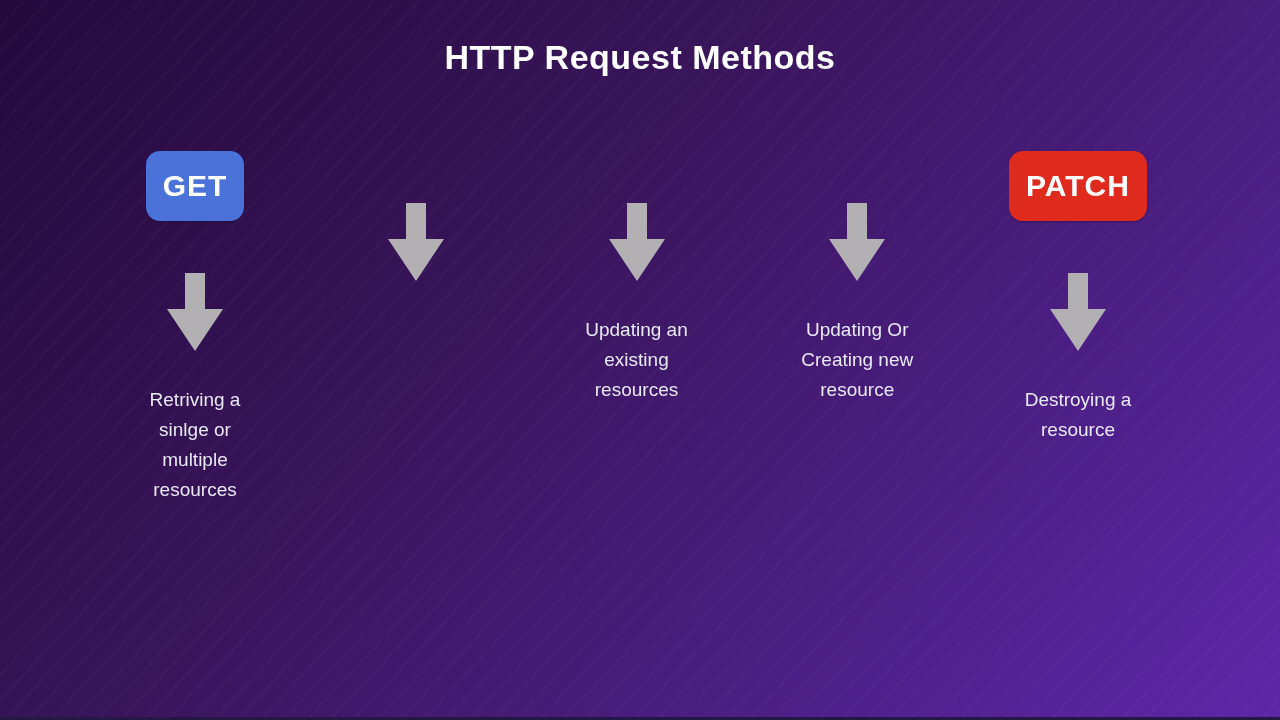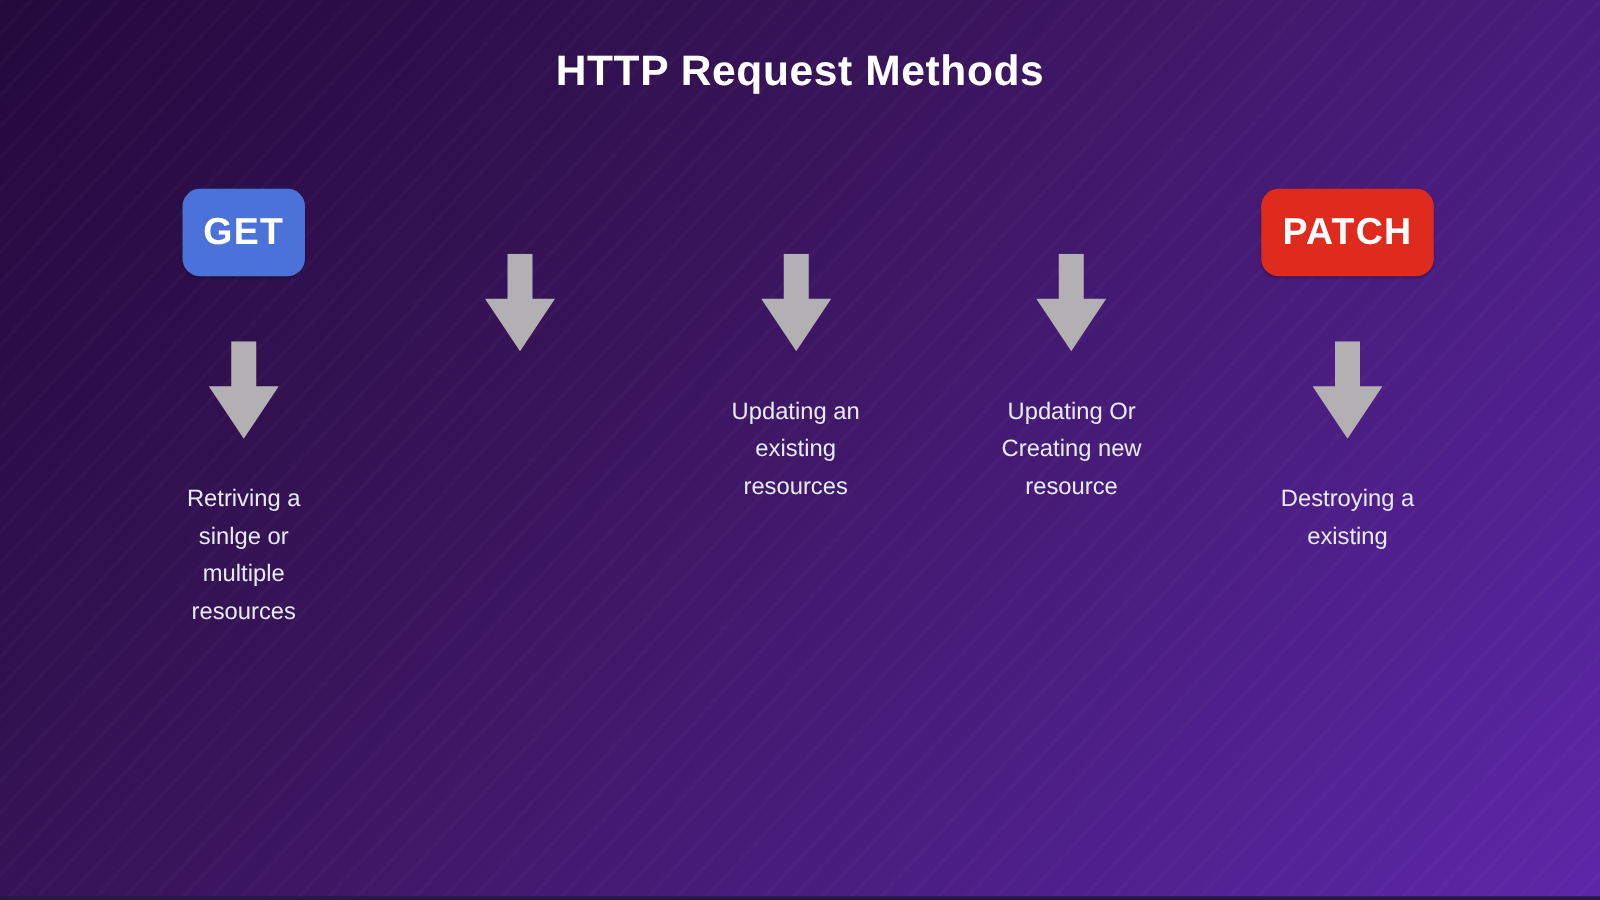--- a/index.html
+++ b/index.html
@@ -141,19 +141,19 @@
     </div>
 
     <div class="method-col">
       <div class="badge" style="background: rgb(222, 43, 30);">PATCH</div>
       <div class="arrow-wrap">
         <svg width="56" height="78" viewBox="0 0 56 78" aria-hidden="true">
           <polygon points="18,0 38,0 38,36 56,36 28,78 0,36 18,36" fill="#b2b0b2"></polygon>
         </svg>
       </div>
       <div class="desc">Destroying a
-existing</div>
+resource</div>
     </div>
 
   </div>
 
   <div class="bottom-edge"></div>
 </div>
 
 </body></html>

